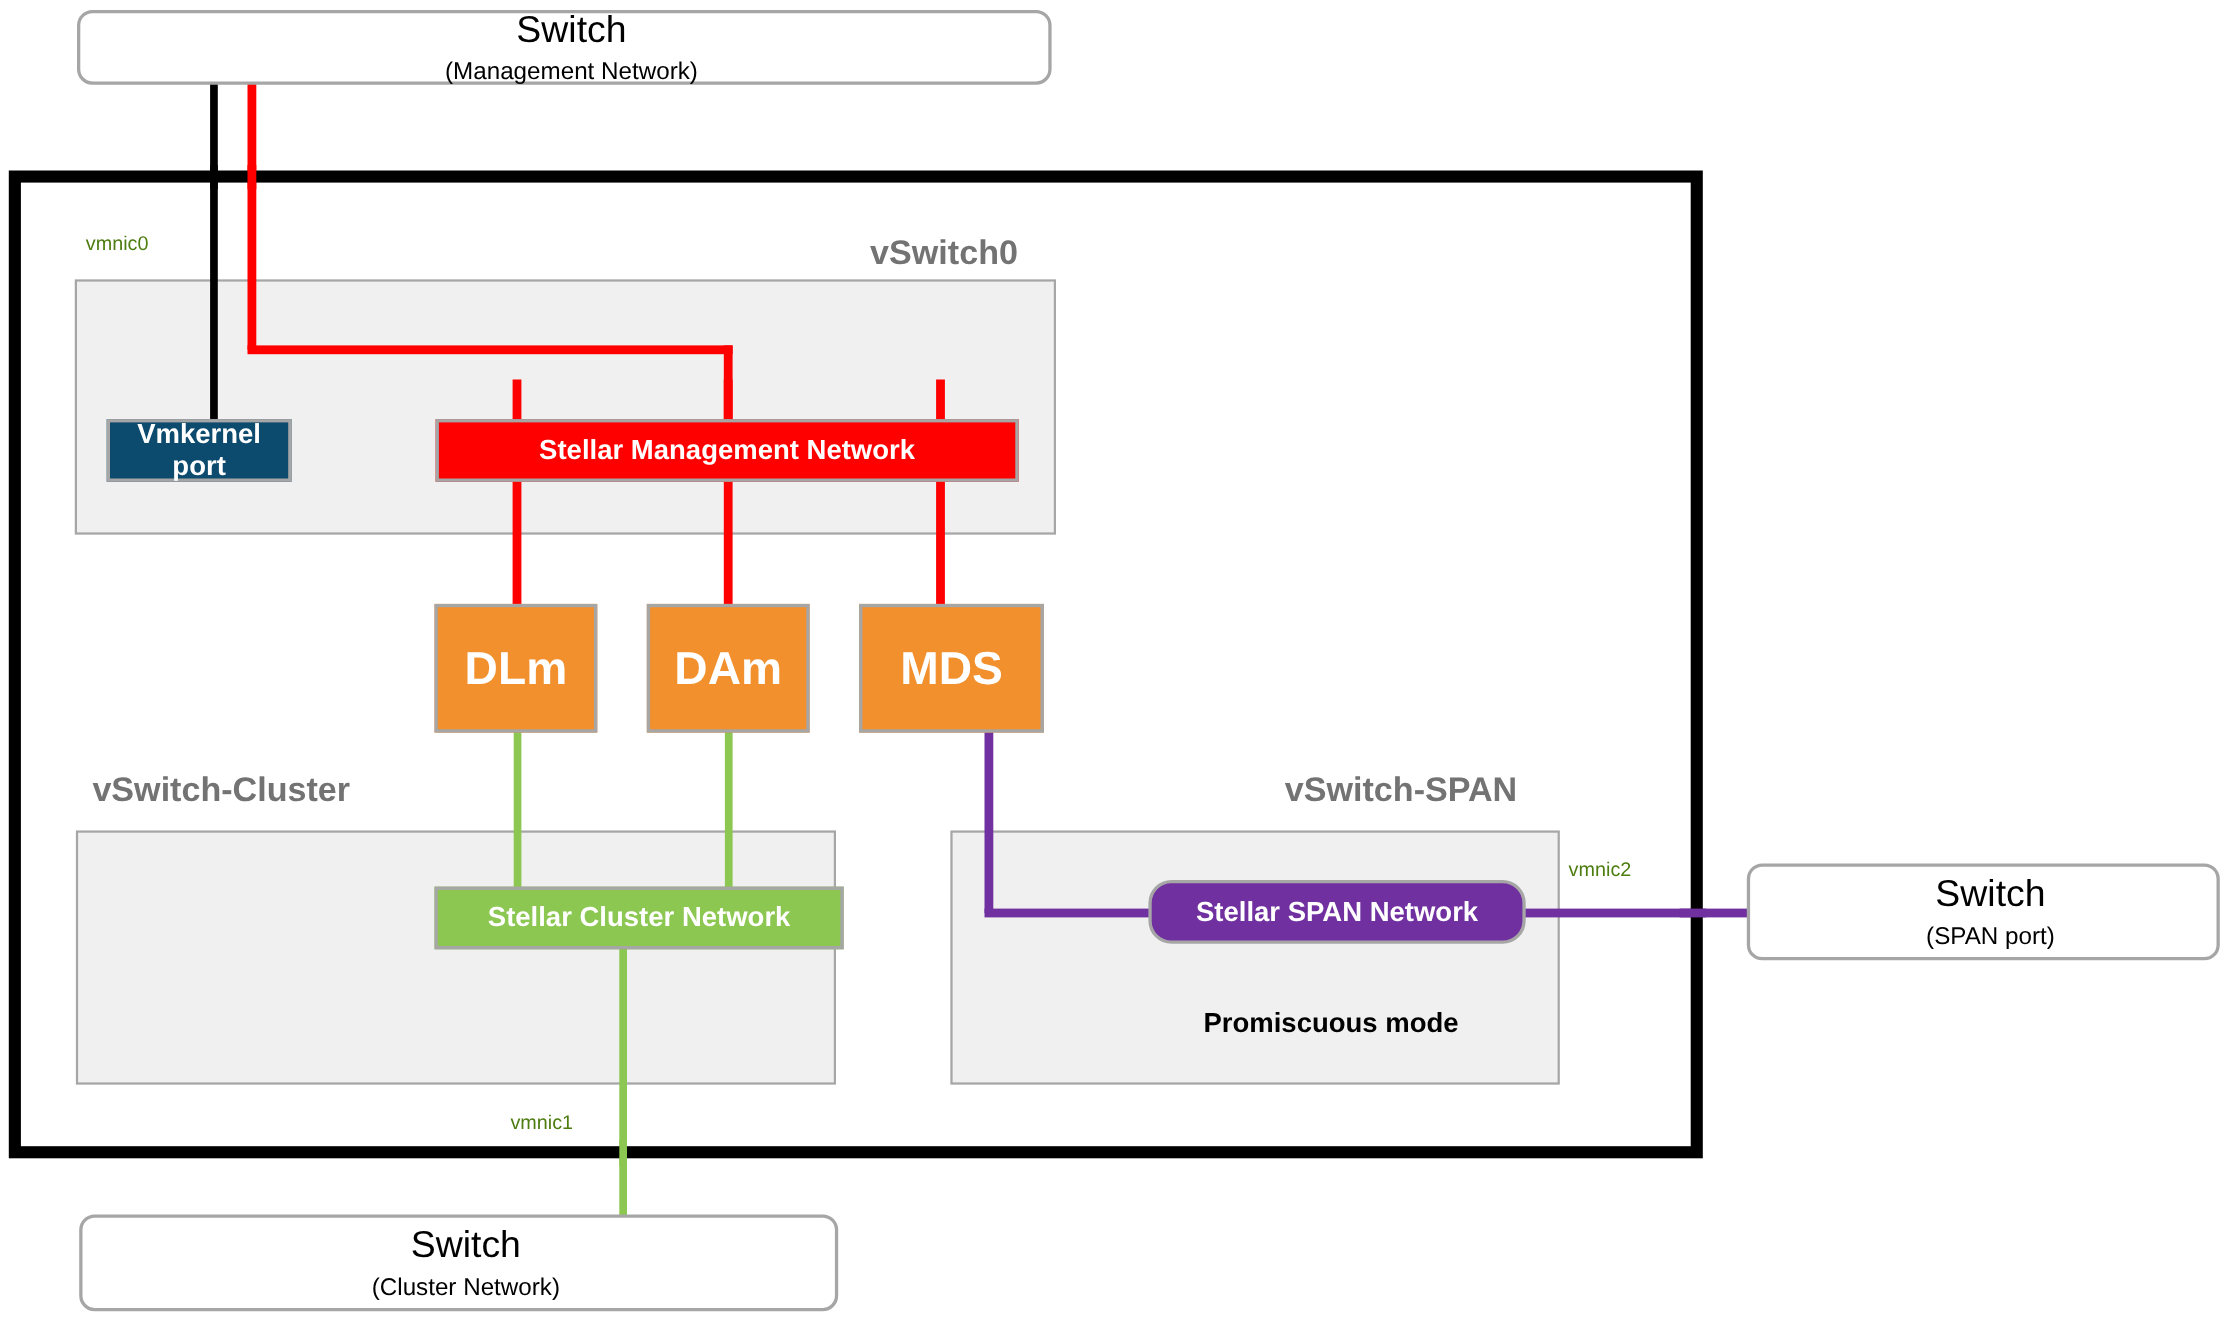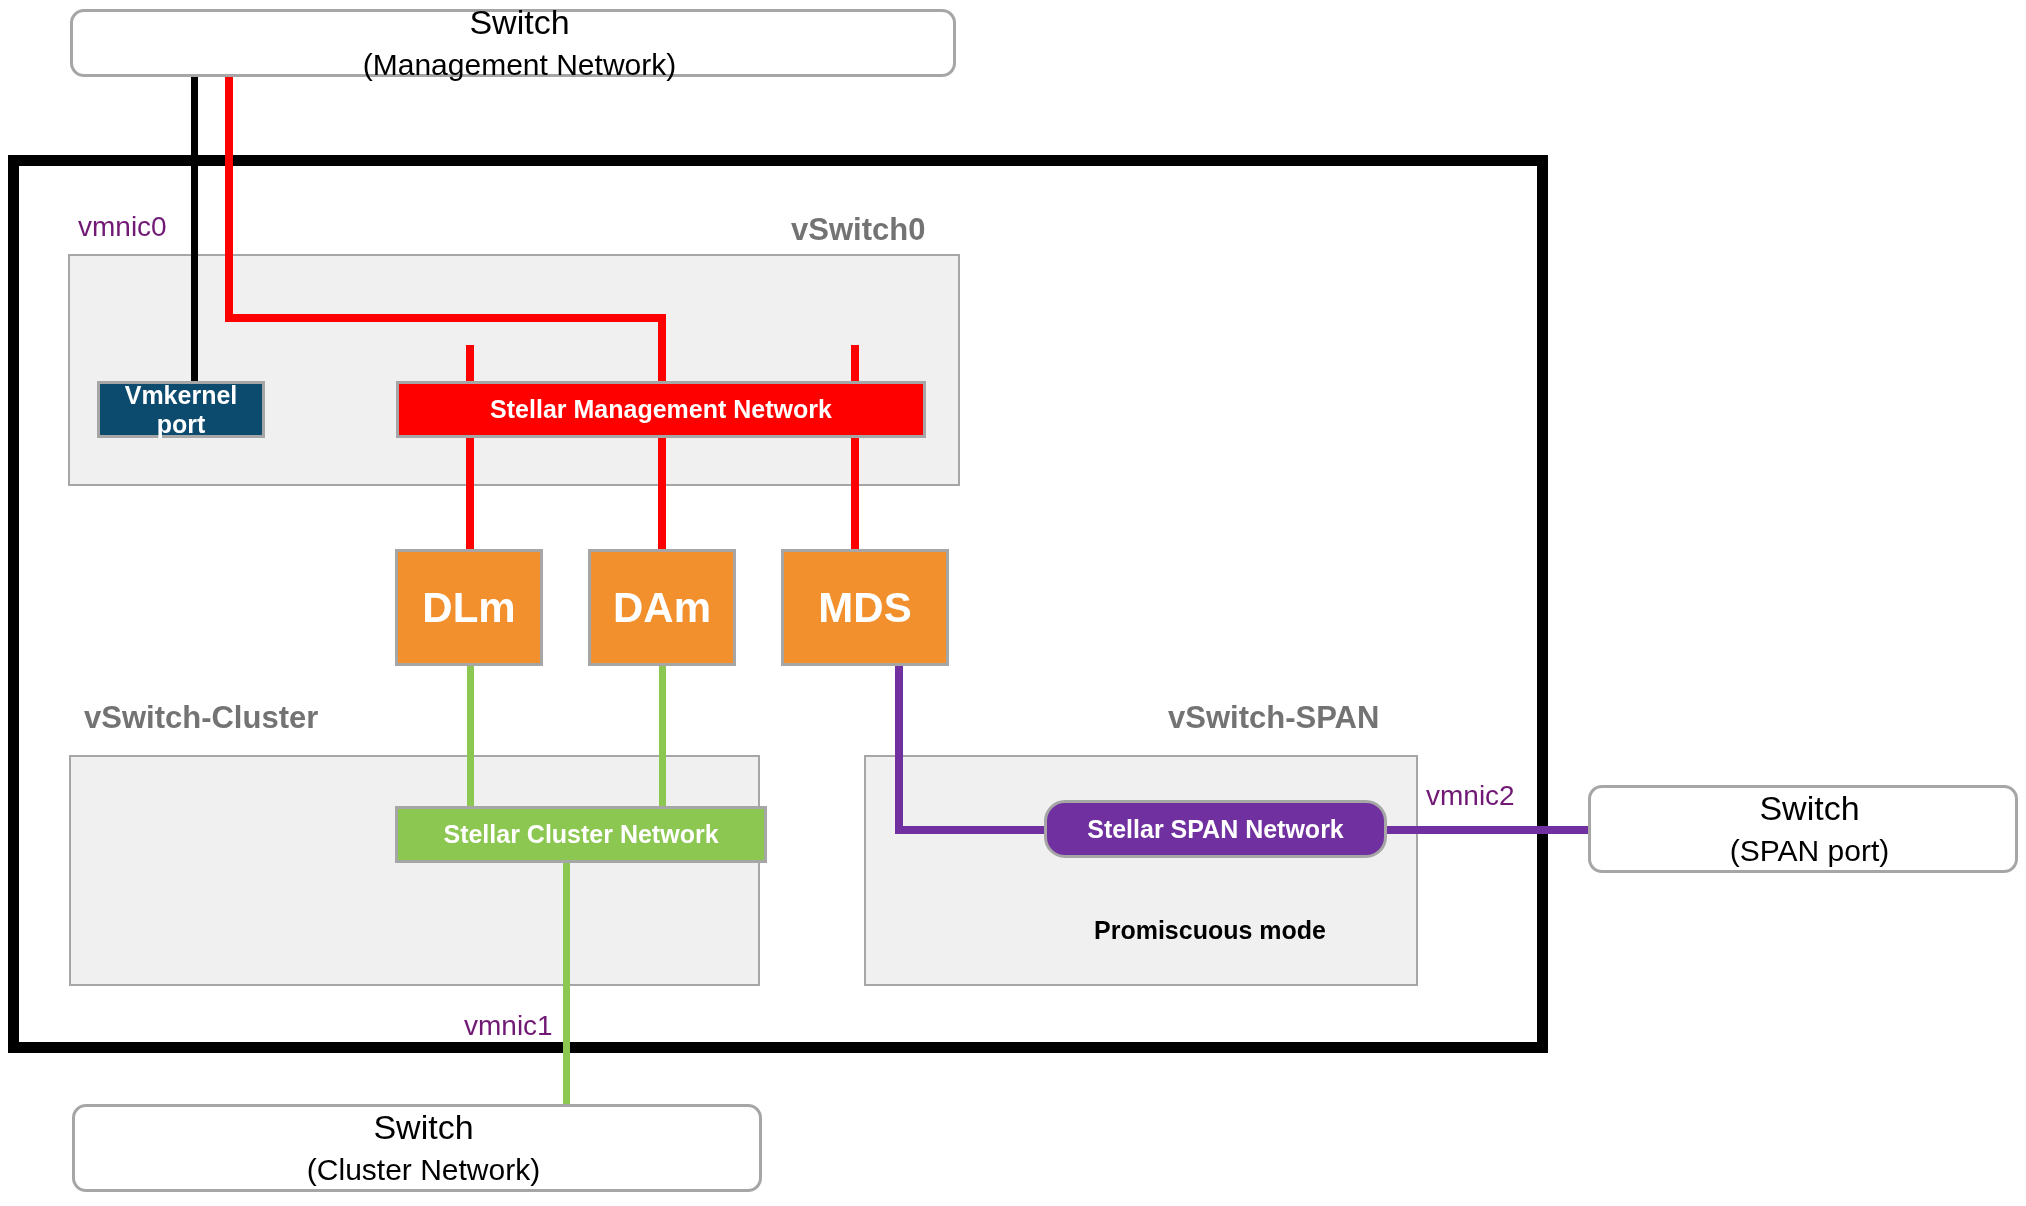--- a/index.html
+++ b/index.html
@@ -32,21 +32,21 @@
     z-index: 6;
     padding-left: 13px;
   }
   .ext-switch .sw-title {
     font-size: 34px;
     color: #000000;
     line-height: 1.05;
     font-weight: 400;
   }
   .ext-switch .sw-sub {
-    font-size: 30px;
+    font-size: 22px;
     color: #000000;
     line-height: 1.05;
     font-weight: 400;
     margin-top: 8px;
   }
 
   
   .host-box {
     position: absolute;
     border: 11px solid #000000;
@@ -70,22 +70,22 @@
     font-size: 31px;
     font-weight: bold;
     color: #737373;
     z-index: 7;
     white-space: nowrap;
   }
 
   
   .vmnic-label {
     position: absolute;
-    font-size: 28px;
-    color: #701a75;
+    font-size: 18px;
+    color: #4d7c0f;
     z-index: 7;
     white-space: nowrap;
   }
 
   
   .pg-box {
     position: absolute;
     border: 3px solid #a6a6a6;
     box-sizing: border-box;
     display: flex;

